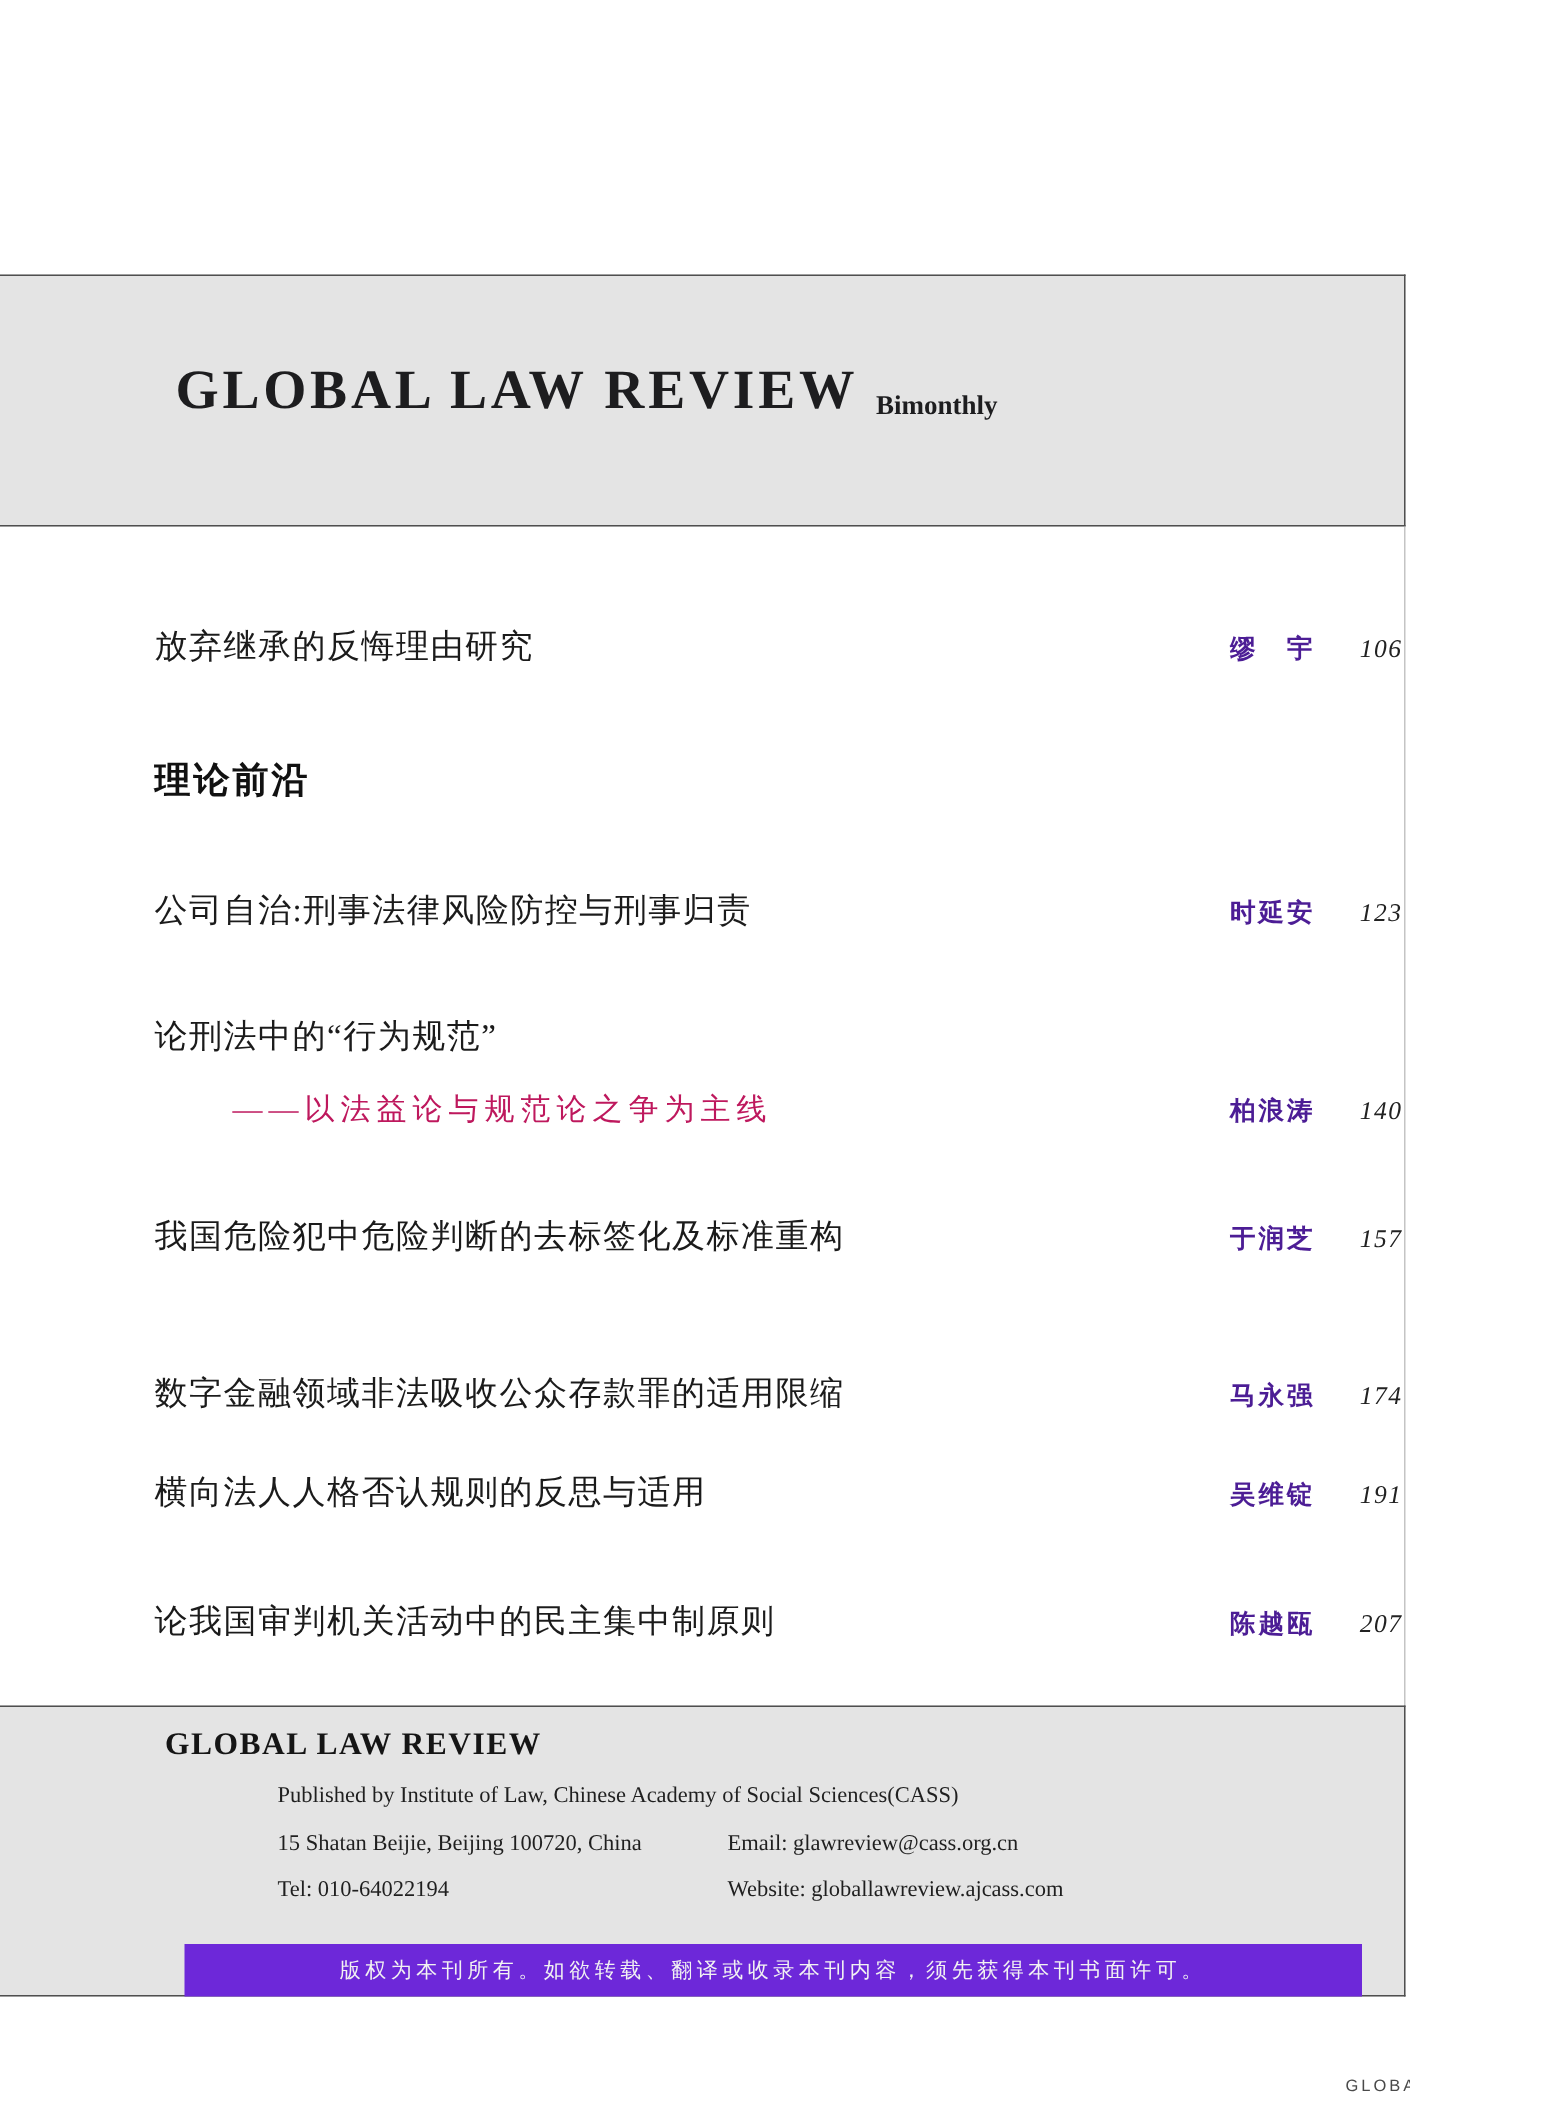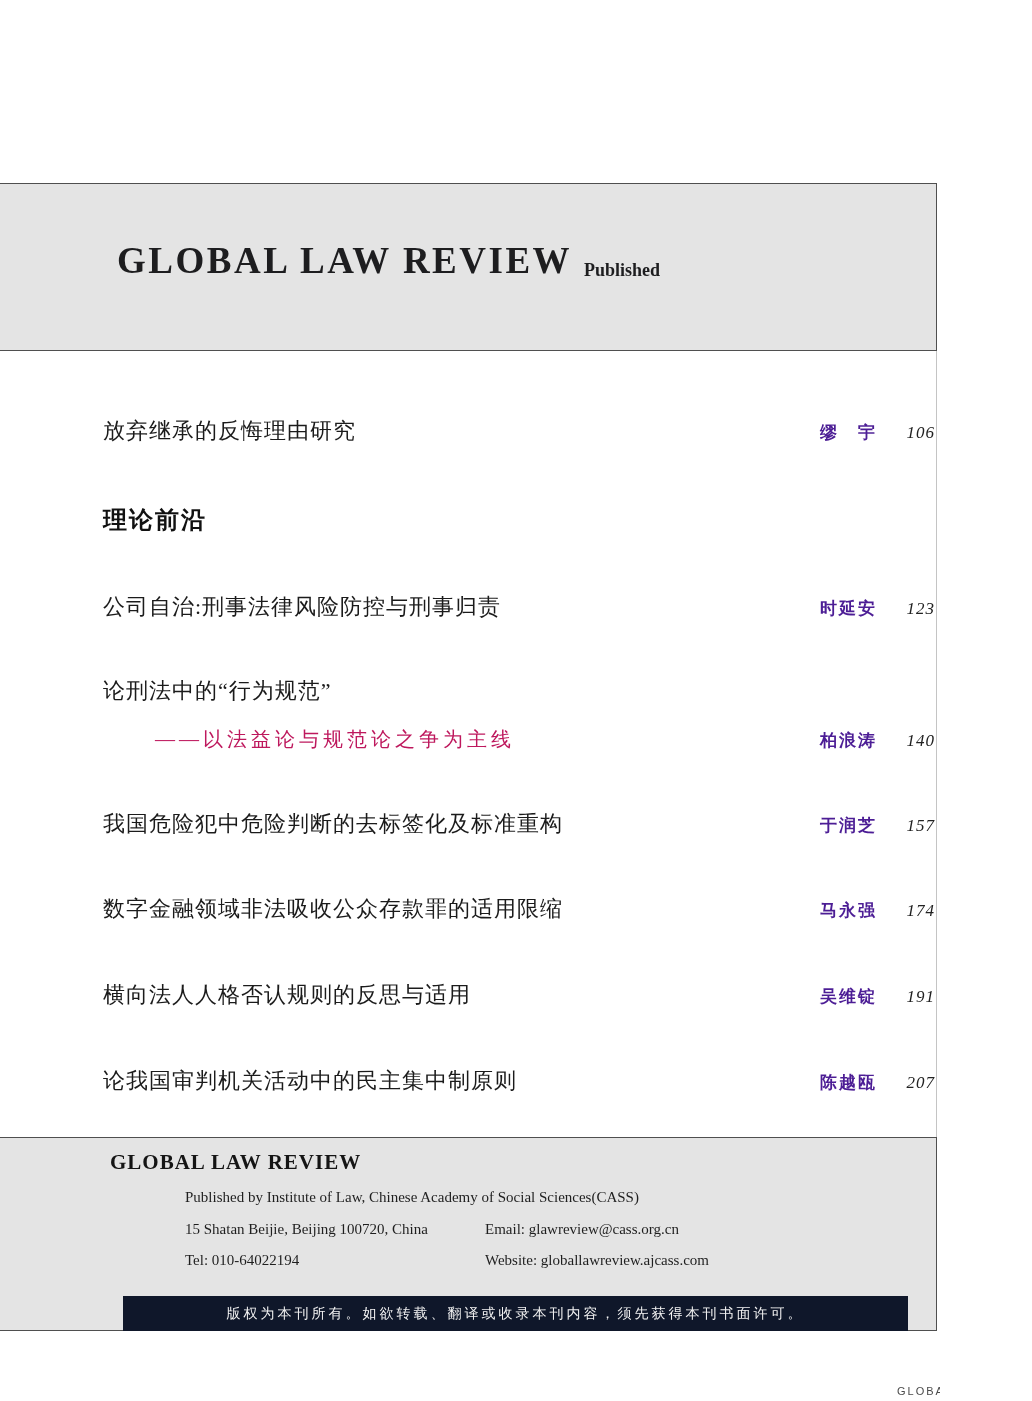--- a/index.html
+++ b/index.html
@@ -94,21 +94,21 @@
     padding-left: 52px;
     color: #be185d;
   }
 
   .row-e1      { top: 368px; }
   .row-section { top: 456px; }
   .row-e2      { top: 544px; }
   .row-e3a     { top: 628px; }
   .row-e3b     { top: 678px; }
   .row-e4      { top: 761px; }
-  .row-e5      { top: 846px; }
+  .row-e5      { top: 866px; }
   .row-e6      { top: 932px; }
   .row-e7      { top: 1018px; }
 
   
   .footer-band {
     position: absolute;
     left: 0; top: 1089px;
     width: 937px; height: 194px;
     background: #e4e4e4;
     border-top: 1px solid #4f4f4f;
@@ -134,21 +134,21 @@
   .publisher-line { left: 185px; top: 51px; }
   .address-line   { left: 185px; top: 83px; }
   .email-line     { left: 485px; top: 83px; }
   .tel-line       { left: 185px; top: 114px; }
   .website-line   { left: 485px; top: 114px; }
 
   .copyright-bar {
     position: absolute;
     left: 123px; top: 158px;
     width: 785px; height: 35px;
-    background: #0f172a;
+    background: #6d28d9;
     color: #f2f2f2;
     font-family: "Liberation Sans", "DejaVu Sans", sans-serif;
     font-size: 14px;
     letter-spacing: 3px;
     text-align: center;
     line-height: 35px;
     white-space: nowrap;
     overflow: hidden;
   }
 
@@ -169,21 +169,21 @@
     background: #7a7a7a;
   }
 </style>
 </head>
 <body>
 
 <div class="page">
 
   <div class="header-band">
     <div class="journal-title">GLOBAL LAW REVIEW</div>
-    <div class="frequency-label">Published</div>
+    <div class="frequency-label">Bimonthly</div>
   </div>
 
   <div class="content-right-rule"></div>
 
   <div class="toc-row row-e1">
     <span class="entry-title">放弃继承的反悔理由研究</span>
     <span class="entry-author">缪　宇</span>
     <span class="entry-page">106</span>
   </div>
 

